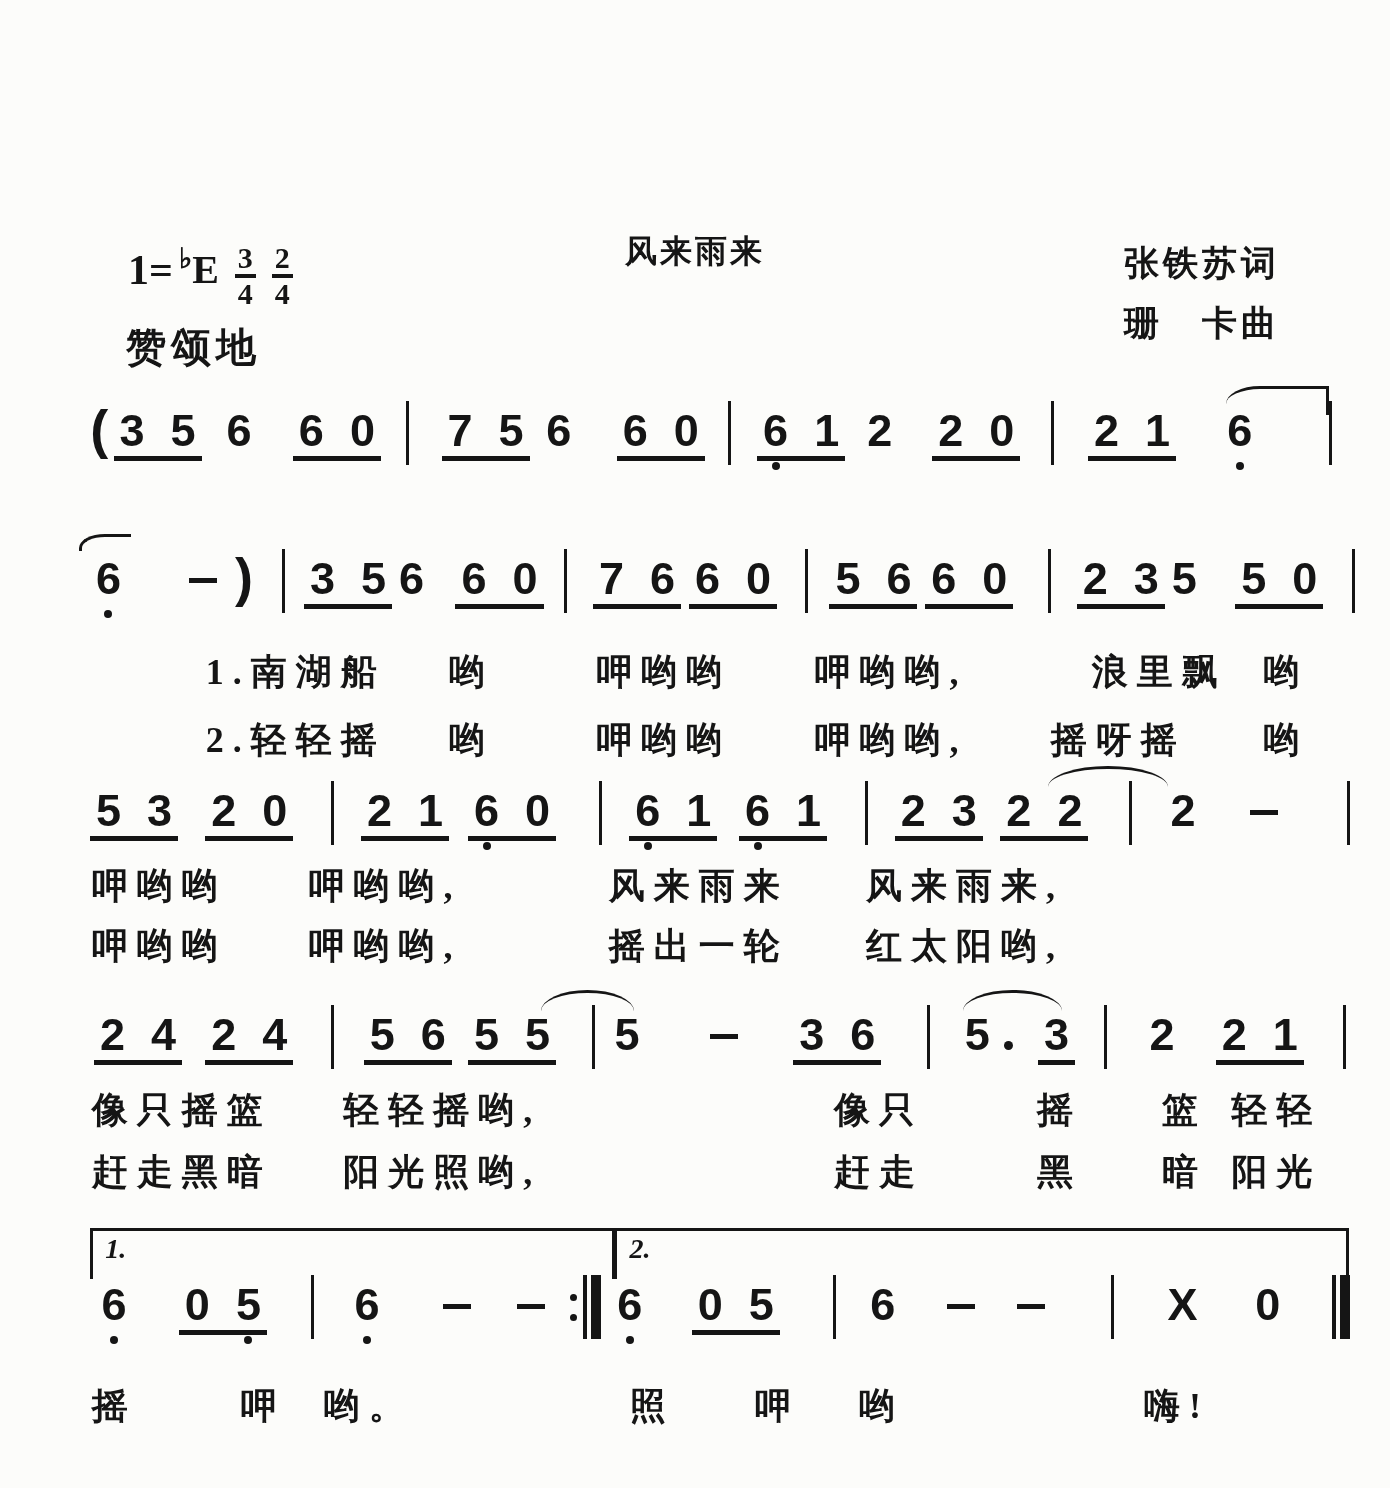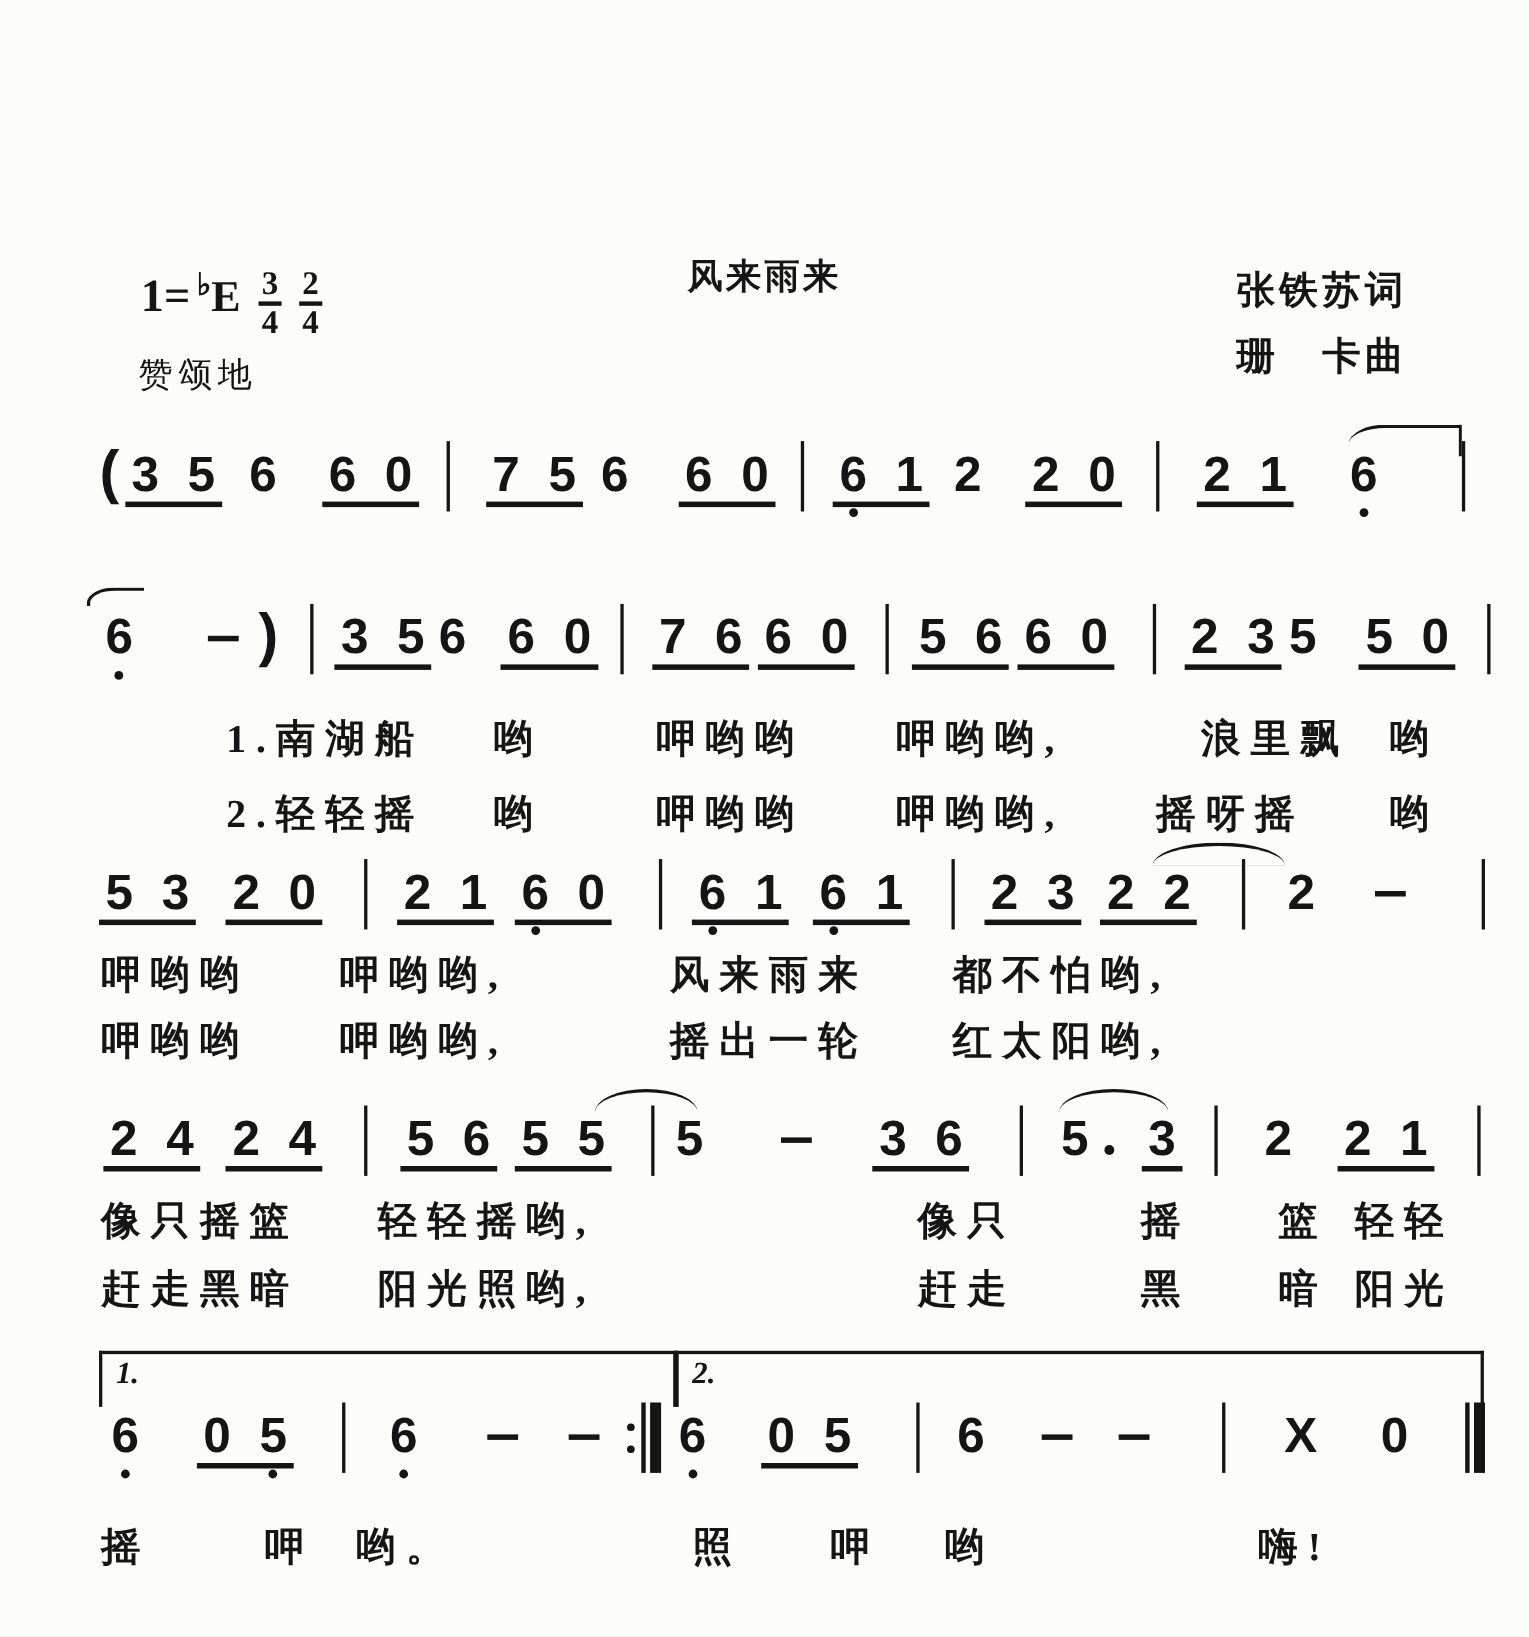--- a/index.html
+++ b/index.html
@@ -12,21 +12,21 @@
   .subtitle{position:absolute;top:230px;left:0;right:0;text-align:center;
             font-size:32px;font-weight:700;letter-spacing:3px;}
   .keysig{position:absolute;top:246px;left:128px;display:flex;align-items:flex-start;
           font-size:42px;font-weight:700;}
   .keysig .flat{font-size:28px;position:relative;top:-4px;margin-left:6px;}
   .keysig .kletter{font-size:40px;}
   .frac{display:inline-flex;flex-direction:column;align-items:center;line-height:1.05;
         font-size:30px;font-weight:700;margin-left:16px;margin-top:-4px;}
   .frac .num{border-bottom:4px solid #151515;padding:0 3px;}
   .frac .den{padding:0 3px;}
-  .expression{position:absolute;top:320px;left:126px;font-size:31px;font-weight:400;letter-spacing:5px;text-align:center;}
+  .expression{position:absolute;top:320px;left:126px;font-size:40px;font-weight:700;letter-spacing:5px;text-align:center;}
   .credit{position:absolute;font-size:35px;font-weight:700;letter-spacing:4px;}
   .c1{top:240px;left:1124px;}
   .c2{top:300px;left:1124px;}
 
   
   #score{position:absolute;left:0;top:0;width:100%;height:100%;}
   .music-line{position:absolute;left:0;width:100%;height:70px;}
   .ml-0{top:408px}.ml-1{top:556px}.ml-2{top:788px}.ml-3{top:1012px}.ml-4{top:1282px}
   .lyr-row{position:absolute;left:0;width:100%;height:56px;}
   .lr-1-0{top:648px}.lr-1-1{top:716px}
@@ -243,21 +243,21 @@
           <span class="note">2</span>
         </div>
         <div class="dash" style="left: 89.9%;"></div>
         <div class="bar" style="left: 96.9%;"></div>
         <div class="arc plain" style="left: 75.4%; width: 8.6%;"></div>
       </div>
       <div class="lyr-row lr-2-0">
         <span class="lyr" style="left: 6.6%;">呷哟哟</span>
         <span class="lyr" style="left: 22.2%;">呷哟哟,</span>
         <span class="lyr" style="left: 43.8%;">风来雨来</span>
-        <span class="lyr" style="left: 62.3%;">都不怕哟,</span>
+        <span class="lyr" style="left: 62.3%;">风来雨来,</span>
       </div>
       <div class="lyr-row lr-2-1">
         <span class="lyr" style="left: 6.6%;">呷哟哟</span>
         <span class="lyr" style="left: 22.2%;">呷哟哟,</span>
         <span class="lyr" style="left: 62.3%;">红太阳哟,</span>
         <span class="lyr" style="left: 43.8%;">摇出一轮</span>
       </div>
       <div class="music-line ml-3">
         <div class="beat beam" style="left: 7.2%;">
           <span class="note">2</span>

